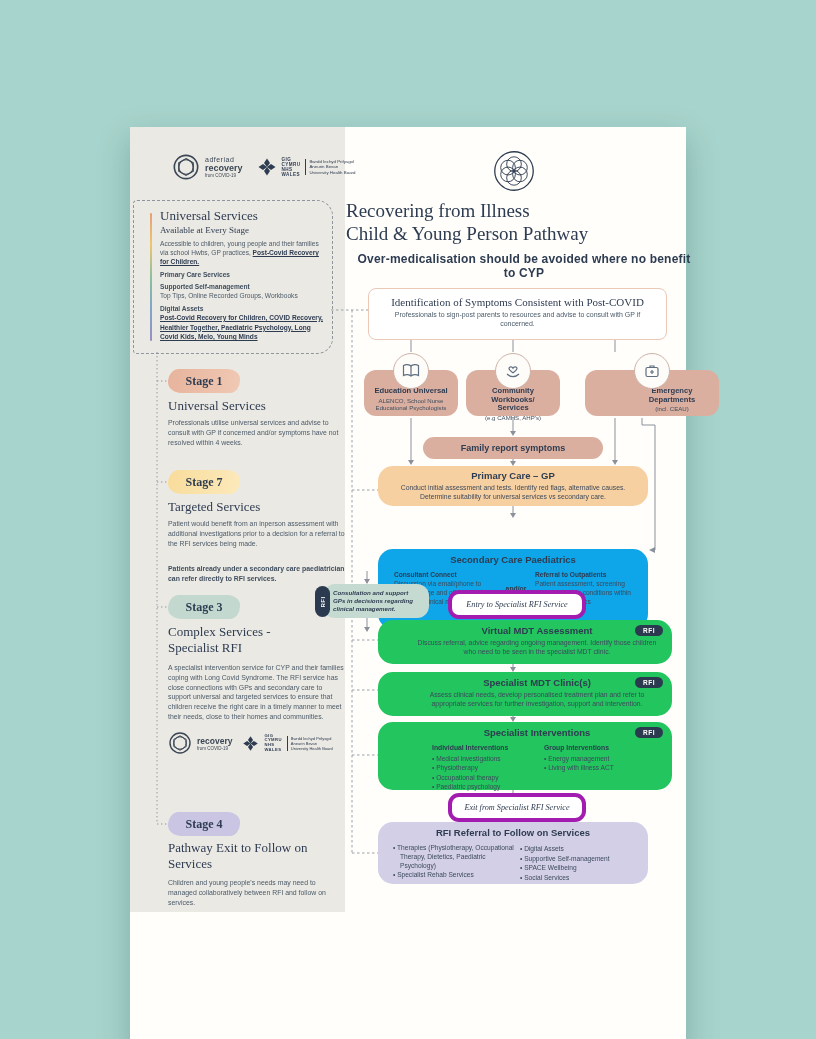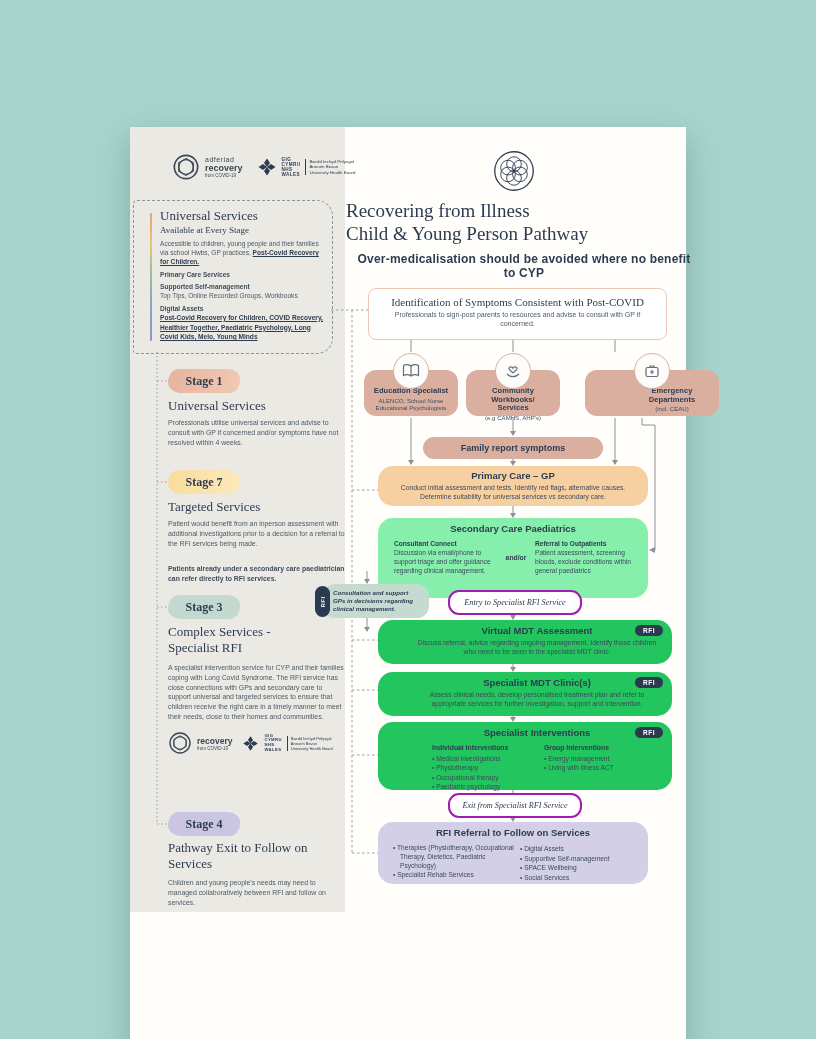--- a/index.html
+++ b/index.html
@@ -74,29 +74,29 @@
   .prov-title{margin-top:17px;font-size:7.6px;font-weight:bold;color:#2e3c51;line-height:1.15;}
   .prov-sub{font-size:6.1px;color:#3f4e5e;line-height:1.2;margin-top:1px;}
 
   .family-pill{left:293px;top:310px;width:180px;height:22px;background:#dbafa0;border-radius:12px;
     display:flex;align-items:center;justify-content:center;font-size:9px;font-weight:bold;color:#2e3c51;}
 
   .flowbox{left:248px;width:270px;border-radius:15px;text-align:center;}
   .fb-title{font-size:9.5px;font-weight:bold;color:#2e3c51;margin-top:5px;}
   .fb-body{font-size:6.8px;line-height:1.35;color:#3d4a5c;margin-top:2px;padding:0 10px;}
   .bg-orange{background:#f7d0a1;}
-  .bg-yellow{background:#86efac;}
+  .bg-yellow{background:#0ea5e9;margin-top:31px;}
   .bg-green{background:#22c55e;padding-left:24px;}
   .bg-purple{background:#d2cfe7;}
 
   .sc-col{position:absolute;text-align:left;font-size:6.6px;line-height:1.35;color:#3d4a5c;}
   .sc-h{font-weight:bold;color:#2e3c51;}
   .andor{position:absolute;left:118px;top:36px;width:40px;text-align:center;font-size:6.8px;font-weight:bold;color:#2e3c51;}
 
-  .oval-pill{left:318px;top:463px;width:130px;height:21px;background:#fff;border:2px solid #a21caf;border-radius:11px;
+  .oval-pill{left:318px;top:463px;width:130px;height:21px;background:#fff;border:4px solid #a21caf;border-radius:11px;
     display:flex;align-items:center;justify-content:center;font-size:8.2px;font-style:italic;color:#2e3c51;}
 
   .consult-blob{left:193px;top:457px;width:106px;height:34px;background:#c5dad1;border-radius:12px;
     display:flex;align-items:center;padding-left:10px;box-sizing:border-box;}
   .consult-text{font-size:6.2px;font-style:italic;font-weight:bold;line-height:1.3;color:#2e3c51;width:88px;text-align:left;}
   .rfi-vert{left:185px;top:459px;width:15px;height:31px;background:#2c3a4f;border-radius:8px;
     display:flex;align-items:center;justify-content:center;z-index:4;}
   .rfi-vert span{transform:rotate(-90deg);color:#fff;font-size:6px;font-weight:bold;letter-spacing:.5px;}
 
   .rfi-badge{position:absolute;top:5px;right:9px;background:#2c3a4f;color:#fff;font-size:6.5px;font-weight:bold;
@@ -285,21 +285,21 @@
     <div class="idbox-sub">Professionals to sign-post parents to resources and advise to consult with GP if concerned.</div>
   </div>
 
   <div class="abs provider z2" style="left:234px;">
     <div class="prov-circle">
       <svg width="20" height="20" viewBox="0 0 20 20" fill="none" stroke="#5f6e80" stroke-width="1.2">
         <path d="M2.5 4.5 C5 3 8.5 3.5 10 5 C11.5 3.5 15 3 17.5 4.5 V14.5 C15 13 11.5 13.5 10 15 C8.5 13.5 5 13 2.5 14.5 Z"></path>
         <path d="M10 5 V15"></path>
       </svg>
     </div>
-    <div class="prov-title">Education Specialist</div>
+    <div class="prov-title">Education Universal</div>
     <div class="prov-sub" style="padding:0 6px;">ALENCO, School Nurse Educational Psychologists</div>
   </div>
   <div class="abs provider z2" style="left:336px;">
     <div class="prov-circle">
       <svg width="20" height="20" viewBox="0 0 20 20" fill="none" stroke="#5f6e80" stroke-width="1.2">
         <path d="M10 7.2 C9 5.2 6 5.6 6 7.6 C6 9.2 8.2 10.4 10 11.8 C11.8 10.4 14 9.2 14 7.6 C14 5.6 11 5.2 10 7.2 Z"></path>
         <path d="M4 13 C6 15 8 15.6 10 15.6 C12 15.6 14 15 16 13"></path>
       </svg>
     </div>
     <div class="prov-title" style="padding:0 10px;">Community Workbooks/ Services</div>

